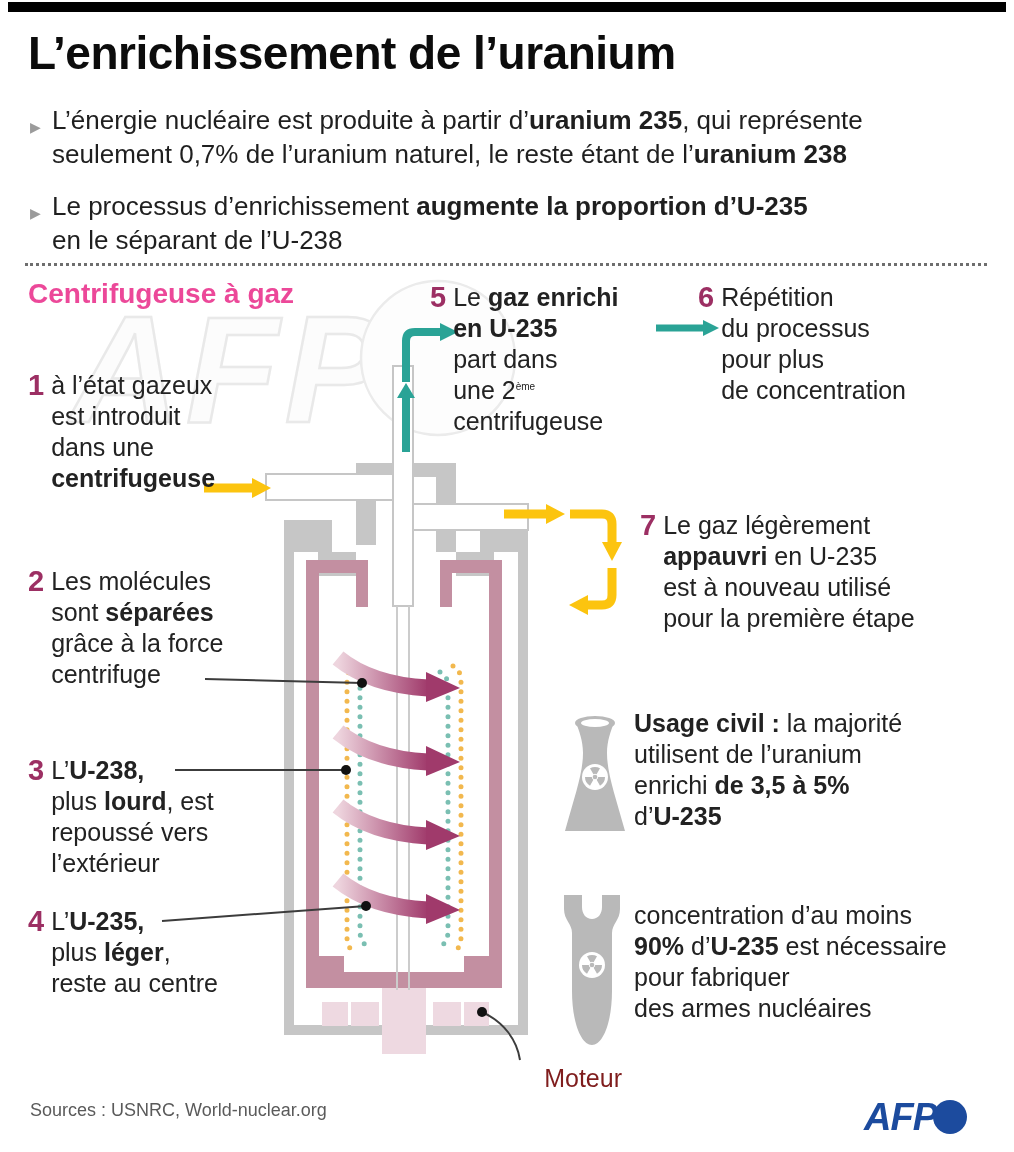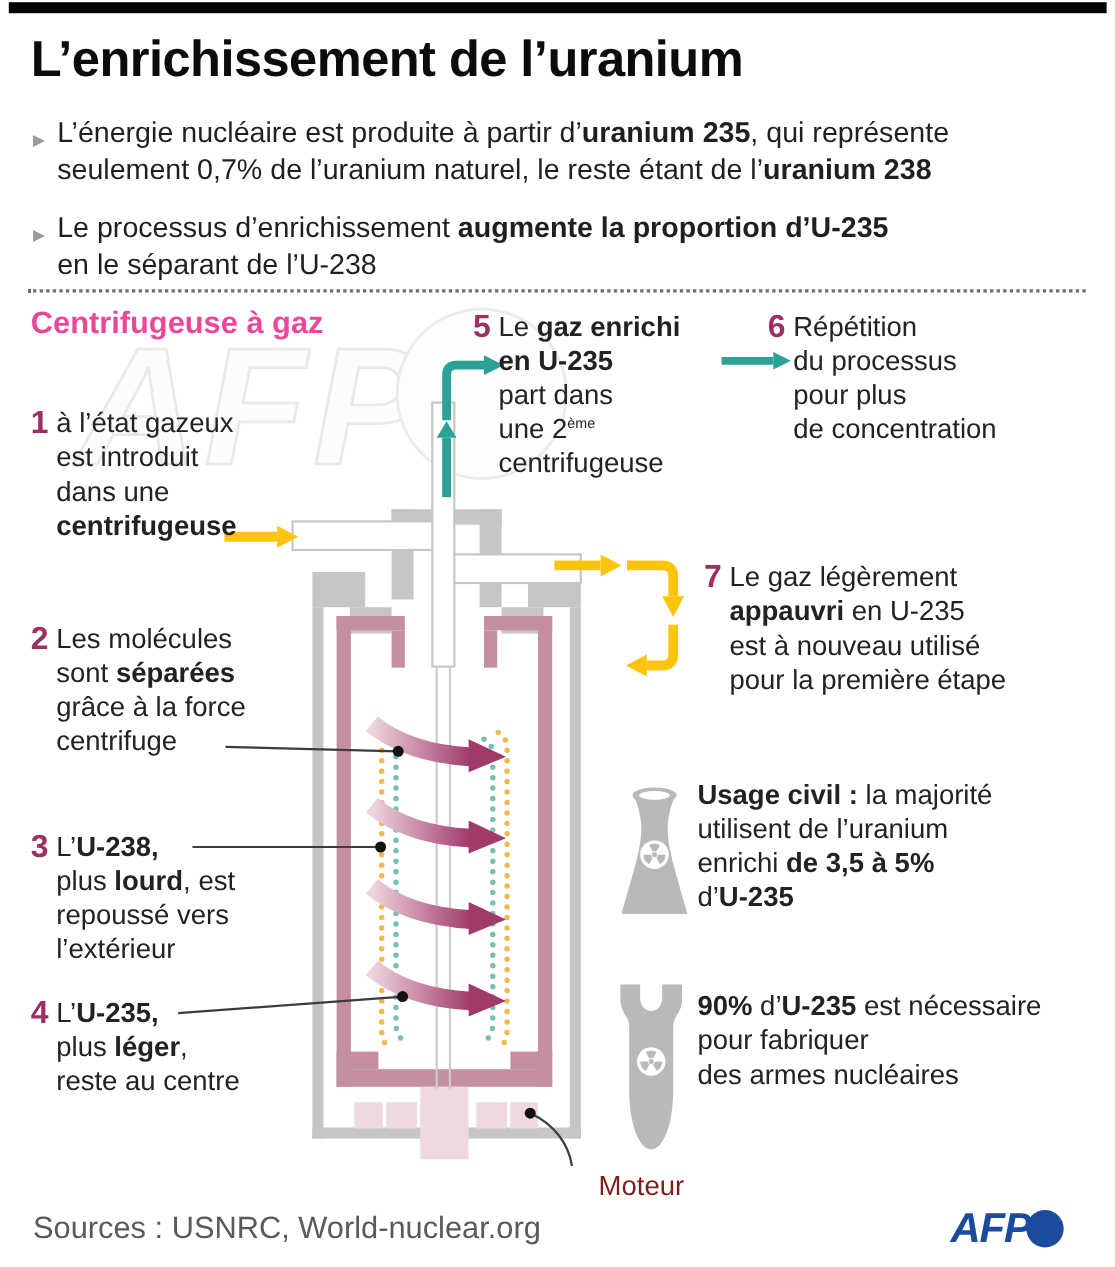--- a/index.html
+++ b/index.html
@@ -8,24 +8,24 @@
   .abs{position:absolute;}
   .b{font-weight:bold;}
   .top-bar{left:8px;top:2px;width:998px;height:10px;background:#000;}
   .title{left:28px;top:26px;font-size:46px;font-weight:bold;color:#0c0c0c;letter-spacing:-0.5px;}
   .bullet{left:30px;font-size:26px;line-height:34px;color:#1f1f1f;padding-left:22px;}
   .bullet .tri{position:absolute;left:0;top:7px;font-size:14px;color:#9b9b9b;}
   .divider{left:25px;top:263px;width:962px;height:0;border-top:3px dotted #6e6e6e;}
   .section-label{left:28px;top:278px;font-size:28px;font-weight:bold;color:#ec4899;}
   .step{position:absolute;display:flex;align-items:flex-start;font-size:25px;line-height:31px;color:#222;}
   .step .num{font-size:29px;font-weight:bold;color:#9c2f63;line-height:31px;margin-right:7px;}
-  .sup{font-size:13px;vertical-align:super;line-height:0;}
+  .sup{font-size:10px;vertical-align:super;line-height:0;}
   .usage{position:absolute;font-size:25px;line-height:31px;color:#222;}
   .motor-label{left:512px;top:1064px;width:110px;text-align:right;font-size:25px;color:#7f1d1d;}
-  .sources{left:30px;top:1100px;font-size:28px;color:#5a5a5a;}
+  .sources{left:30px;top:1100px;font-size:18px;color:#5a5a5a;}
   .afp-text{left:864px;top:1096px;font-size:38px;font-weight:bold;font-style:italic;
             color:#1c4b9e;letter-spacing:-1px;}
   .afp-circle{left:933px;top:1100px;width:34px;height:34px;border-radius:50%;background:#1c4b9e;}
   svg.overlay{position:absolute;left:0;top:0;pointer-events:none;}
   .txt-layer{position:absolute;left:0;top:0;width:100%;height:100%;border-radius:30px;}
 </style>
 </head>
 <body>
 
 <div class="page">
@@ -263,20 +263,21 @@
     </div>
 
     <div class="usage" style="left:634px;top:708px;">
       <div><span class="b">Usage civil :</span><span> la majorité</span></div>
       <div><span>utilisent de l’uranium</span></div>
       <div><span>enrichi </span><span class="b">de 3,5 à 5%</span></div>
       <div><span>d’</span><span class="b">U-235</span></div>
     </div>
 
     <div class="usage" style="left:634px;top:900px;">
+      <div><span>concentration d’au moins</span></div>
       <div><span class="b">90%</span><span> d’</span><span class="b">U-235</span><span> est nécessaire</span></div>
       <div><span>pour fabriquer</span></div>
       <div><span>des armes nucléaires</span></div>
     </div>
 
     <div class="abs motor-label">Moteur</div>
 
     <div class="abs sources">Sources : USNRC, World-nuclear.org</div>
 
     <div class="abs afp-text">AFP</div>

